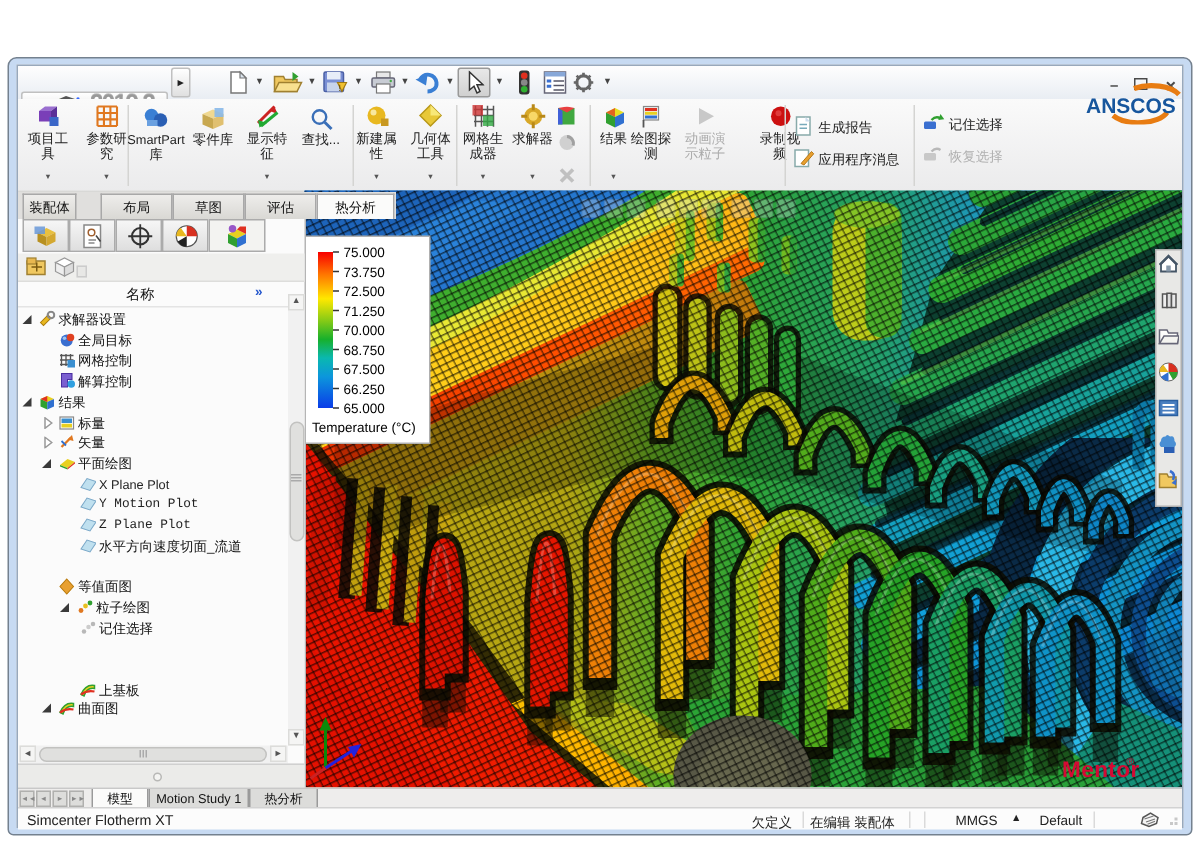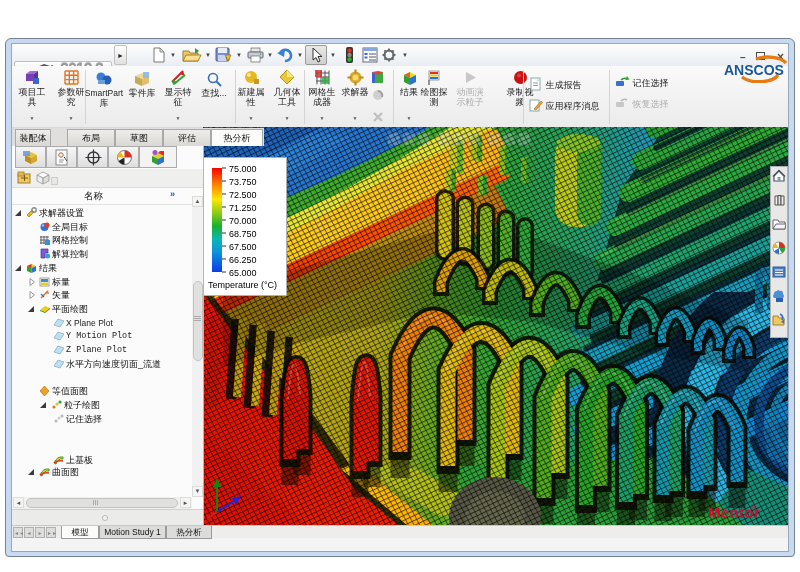--- a/index.html
+++ b/index.html
@@ -444,20 +444,37 @@
         </div>
   </div>
   <div id="btabs">
     <div class="abs" style="left:1px;top:1px;width:10px;height:11px;background:#dddddb;border:1px solid #b0b0ae;color:#888;font-size:5px;text-align:center;line-height:10px;">◄◄</div>
     <div class="abs" style="left:12px;top:1px;width:10px;height:11px;background:#dddddb;border:1px solid #b0b0ae;color:#888;font-size:5px;text-align:center;line-height:10px;">◄</div>
     <div class="abs" style="left:23px;top:1px;width:10px;height:11px;background:#dddddb;border:1px solid #b0b0ae;color:#888;font-size:5px;text-align:center;line-height:10px;">►</div>
     <div class="abs" style="left:34px;top:1px;width:10px;height:11px;background:#dddddb;border:1px solid #b0b0ae;color:#888;font-size:5px;text-align:center;line-height:10px;">►►</div>
     <div class="btab" style="left:49px;width:38px;background:#fbfbfa;">模型</div>
     <div class="btab" style="left:87px;width:67px;">Motion Study 1</div>
     <div class="btab" style="left:154px;width:46px;">热分析</div>
+  </div>
+  <div id="statusbar">
+    <div class="abs" style="left:6px;top:3px;font-size:9.5px;">Simcenter Flotherm XT</div>
+    <div class="abs" style="left:489px;top:3px;">欠定义</div>
+    <div class="ssep" style="left:523px;"></div>
+    <div class="abs" style="left:528px;top:3px;">在编辑 装配体</div>
+    <div class="ssep" style="left:594px;"></div>
+    <div class="ssep" style="left:604px;"></div>
+    <div class="abs" style="left:625px;top:3px;">MMGS</div>
+    <div class="abs" style="left:662px;top:3px;font-size:7px;">▲</div>
+    <div class="abs" style="left:681px;top:3px;">Default</div>
+    <div class="ssep" style="left:717px;"></div>
+    <svg class="abs" style="left:748px;top:2px" width="13" height="11" viewBox="0 0 13 11">
+      <path d="M2,4 L7,1 L12,4 L11,8 L6,10 L1,8 Z" fill="#f4f4f4" stroke="#555" stroke-width="1"></path>
+      <path d="M3,5 L9,3 M4,7 L10,5 M5,8.5 L10,6.5" stroke="#777" stroke-width="0.7"></path>
+    </svg>
+    <div class="abs" style="left:768px;top:9px;width:2px;height:2px;background:#c8c8c8;box-shadow:3px 0 0 #c8c8c8,3px -3px 0 #c8c8c8;"></div>
   </div>
 </div>
 </div>
 <svg id="vp" width="585" height="398" viewBox="0 0 585 398">
 <defs>
 <linearGradient id="gwy" x1="-150" y1="0" x2="560" y2="0" gradientUnits="userSpaceOnUse">
  <stop offset="0" stop-color="#ffd41c"></stop>
         <stop offset="0.45" stop-color="#ffc818"></stop>
         <stop offset="0.75" stop-color="#ff9d10"></stop>
         <stop offset="1" stop-color="#ff8c08"></stop>

